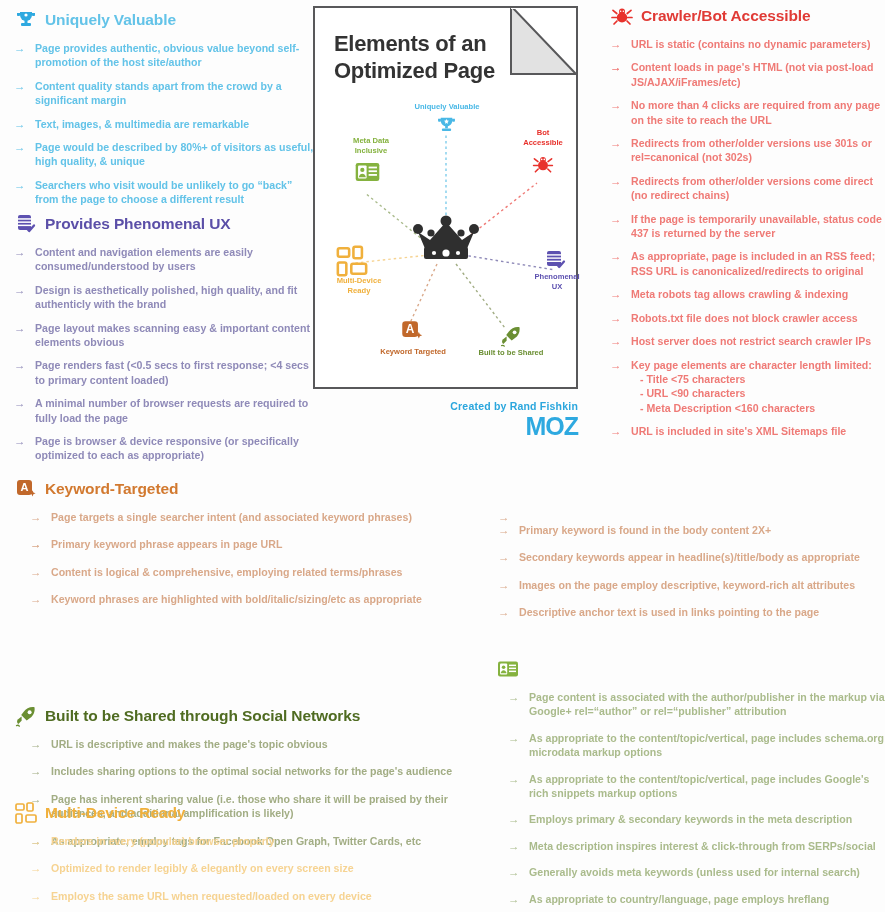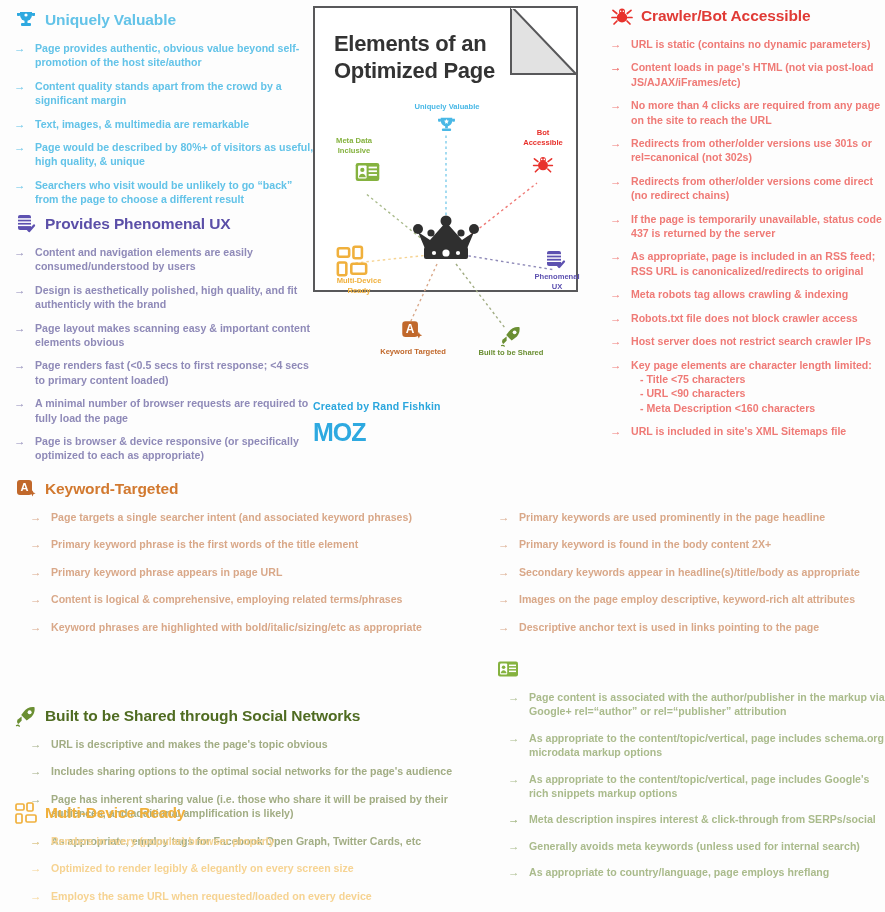--- a/index.html
+++ b/index.html
@@ -88,21 +88,21 @@
   .two-col > ul { width: 50%; }
   .two-col > ul > li { margin-bottom: 13px; }
   #blk-keyword ul.bul > li { font-size: 10.6px; }
   #blk-keyword .col-l { padding-left: 24px; width: 492px; }
   #blk-keyword .col-r { padding-left: 0px; width: 388px; }
 
   
   #diagram {
     position: absolute;
     left: 313px; top: 6px;
-    width: 265px; height: 286px;
+    width: 265px; height: 383px;
     border: 2px solid #58585a;
     background: #ffffff;
   }
   #diagram .foldwrap { position: absolute; inset: 0; }
   .dtitle {
     position: absolute;
     left: 19px; top: 22px;
     width: 200px;
     font-size: 22px;
     line-height: 27px;
@@ -115,30 +115,30 @@
     font-size: 7.6px;
     font-weight: bold;
     text-align: center;
     line-height: 10px;
   }
   .node-icon { position: absolute; }
   #credit {
     position: absolute;
     left: 313px; top: 400px;
     width: 265px;
-    text-align: left;
+    text-align: right;
   }
   #credit .cred-txt {
     font-size: 10.5px;
     font-weight: bold;
     color: #2aa6dd;
     letter-spacing: 0.2px;
   }
   #credit .moz {
-    margin-top: 6px;
+    margin-top: 0;
     font-size: 25px;
     font-weight: bold;
     color: #2ea9e0;
     letter-spacing: -1px;
   }
 </style>
 </head>
 <body>
 
 <div class="page">
@@ -232,27 +232,27 @@
           <rect x="3" y="3" width="15" height="15" rx="3" fill="#c1682b"></rect>
           <text x="10.5" y="14.2" font-family="Liberation Sans, sans-serif" font-size="11" font-weight="bold" fill="#ffffff" text-anchor="middle">A</text>
           <path d="M18.5 13.2l.9 2.2 2.2.9-2.2.9-.9 2.2-.9-2.2-2.2-.9 2.2-.9z" fill="#c1682b"></path>
         </svg>
       </span>
       <span class="h-title">Keyword-Targeted</span>
     </div>
     <div class="two-col">
       <ul class="bul col-l">
         <li><span class="arw">→</span><span>Page targets a single searcher intent (and associated keyword phrases)</span></li>
-        <li><span class="arw">→</span><span>Primary keyword phrase is the first words of the title element</span></li>
+        <li><span class="arw">→</span></li>
         <li><span class="arw">→</span><span>Primary keyword phrase appears in page URL</span></li>
         <li><span class="arw">→</span><span>Content is logical &amp; comprehensive, employing related terms/phrases</span></li>
         <li><span class="arw">→</span><span>Keyword phrases are highlighted with bold/italic/sizing/etc as appropriate</span></li>
       </ul>
       <ul class="bul col-r">
-        <li><span class="arw">→</span><span>Primary keywords are used prominently in the page headline</span></li>
+        <li><span class="arw">→</span></li>
         <li><span class="arw">→</span><span>Primary keyword is found in the body content 2X+</span></li>
         <li><span class="arw">→</span><span>Secondary keywords appear in headline(s)/title/body as appropriate</span></li>
         <li><span class="arw">→</span><span>Images on the page employ descriptive, keyword-rich alt attributes</span></li>
         <li><span class="arw">→</span><span>Descriptive anchor text is used in links pointing to the page</span></li>
       </ul>
     </div>
   </div>
 
   <div class="blk t-green" id="blk-social">
     <div class="sec-head" style="margin-left:8px;margin-top:47px;">
@@ -304,21 +304,21 @@
           <rect x="13" y="7.6" width="7" height="1.5" fill="#ffffff"></rect>
           <rect x="13" y="10.6" width="7" height="1.5" fill="#ffffff"></rect>
           <rect x="13" y="13.6" width="7" height="1.5" fill="#ffffff"></rect>
         </svg>
       </span>
     </div>
     <ul class="bul" style="padding-left:12px;">
       <li style="margin-bottom:12px;"><span class="arw">→</span><span>Page content is associated with the author/publisher in the markup via Google+ rel=“author” or rel=“publisher” attribution</span></li>
       <li style="margin-bottom:12px;"><span class="arw">→</span><span>As appropriate to the content/topic/vertical, page includes schema.org microdata markup options</span></li>
       <li style="margin-bottom:12px;"><span class="arw">→</span><span>As appropriate to the content/topic/vertical, page includes Google's rich snippets markup options</span></li>
-      <li style="margin-bottom:12px;"><span class="arw">→</span></li>
+      <li style="margin-bottom:12px;"><span class="arw">→</span><span>Employs primary &amp; secondary keywords in the meta description</span></li>
       <li style="margin-bottom:12px;"><span class="arw">→</span><span>Meta description inspires interest &amp; click-through from SERPs/social</span></li>
       <li style="margin-bottom:12px;"><span class="arw">→</span><span>Generally avoids meta keywords (unless used for internal search)</span></li>
       <li style="margin-bottom:12px;"><span class="arw">→</span><span>As appropriate to country/language, page employs hreflang</span></li>
     </ul>
   </div>
 
   <div id="diagram">
 
     <svg class="foldwrap" width="261" height="379" viewBox="0 0 261 379">
       <polygon points="196,0 261,0 261,1 196,1" fill="#ffffff"></polygon>
@@ -409,21 +409,21 @@
       <rect x="2" y="3" width="8" height="6" rx="1.2" fill="none" stroke="#f0b03c" stroke-width="1.8"></rect>
       <rect x="13" y="2" width="6" height="8" rx="1.2" fill="none" stroke="#f0b03c" stroke-width="1.8"></rect>
       <rect x="2" y="13" width="6" height="9" rx="1.2" fill="none" stroke="#f0b03c" stroke-width="1.8"></rect>
       <rect x="11.5" y="14" width="10.5" height="7" rx="1.2" fill="none" stroke="#f0b03c" stroke-width="1.8"></rect>
     </svg>
     <div class="node-label" style="left:5px; top:268px; width:78px; color:#f0b03c;">
       <div>Multi-Device</div>
       <div>Ready</div>
     </div>
 
-    <div class="node-label" style="left:3px; top:128px; width:72px; color:#85b23f;">
+    <div class="node-label" style="left:20px; top:128px; width:72px; color:#85b23f;">
       <div>Meta Data</div>
       <div>Inclusive</div>
     </div>
     <svg class="node-icon" style="left:39px; top:152px;" width="27" height="24" viewBox="0 0 24 20">
       <rect x="1.5" y="2" width="21" height="16" rx="2" fill="#85b23f"></rect>
       <rect x="3.6" y="4.2" width="7.6" height="11.6" rx="1" fill="#ffffff"></rect>
       <circle cx="7.4" cy="8.2" r="1.9" fill="#85b23f"></circle>
       <path d="M4.2 14.6c.5-2.1 1.8-3.1 3.2-3.1s2.7 1 3.2 3.1z" fill="#85b23f"></path>
       <rect x="13" y="5.2" width="7.4" height="1.6" fill="#ffffff"></rect>
       <rect x="13" y="8.5" width="7.4" height="1.6" fill="#ffffff"></rect>

